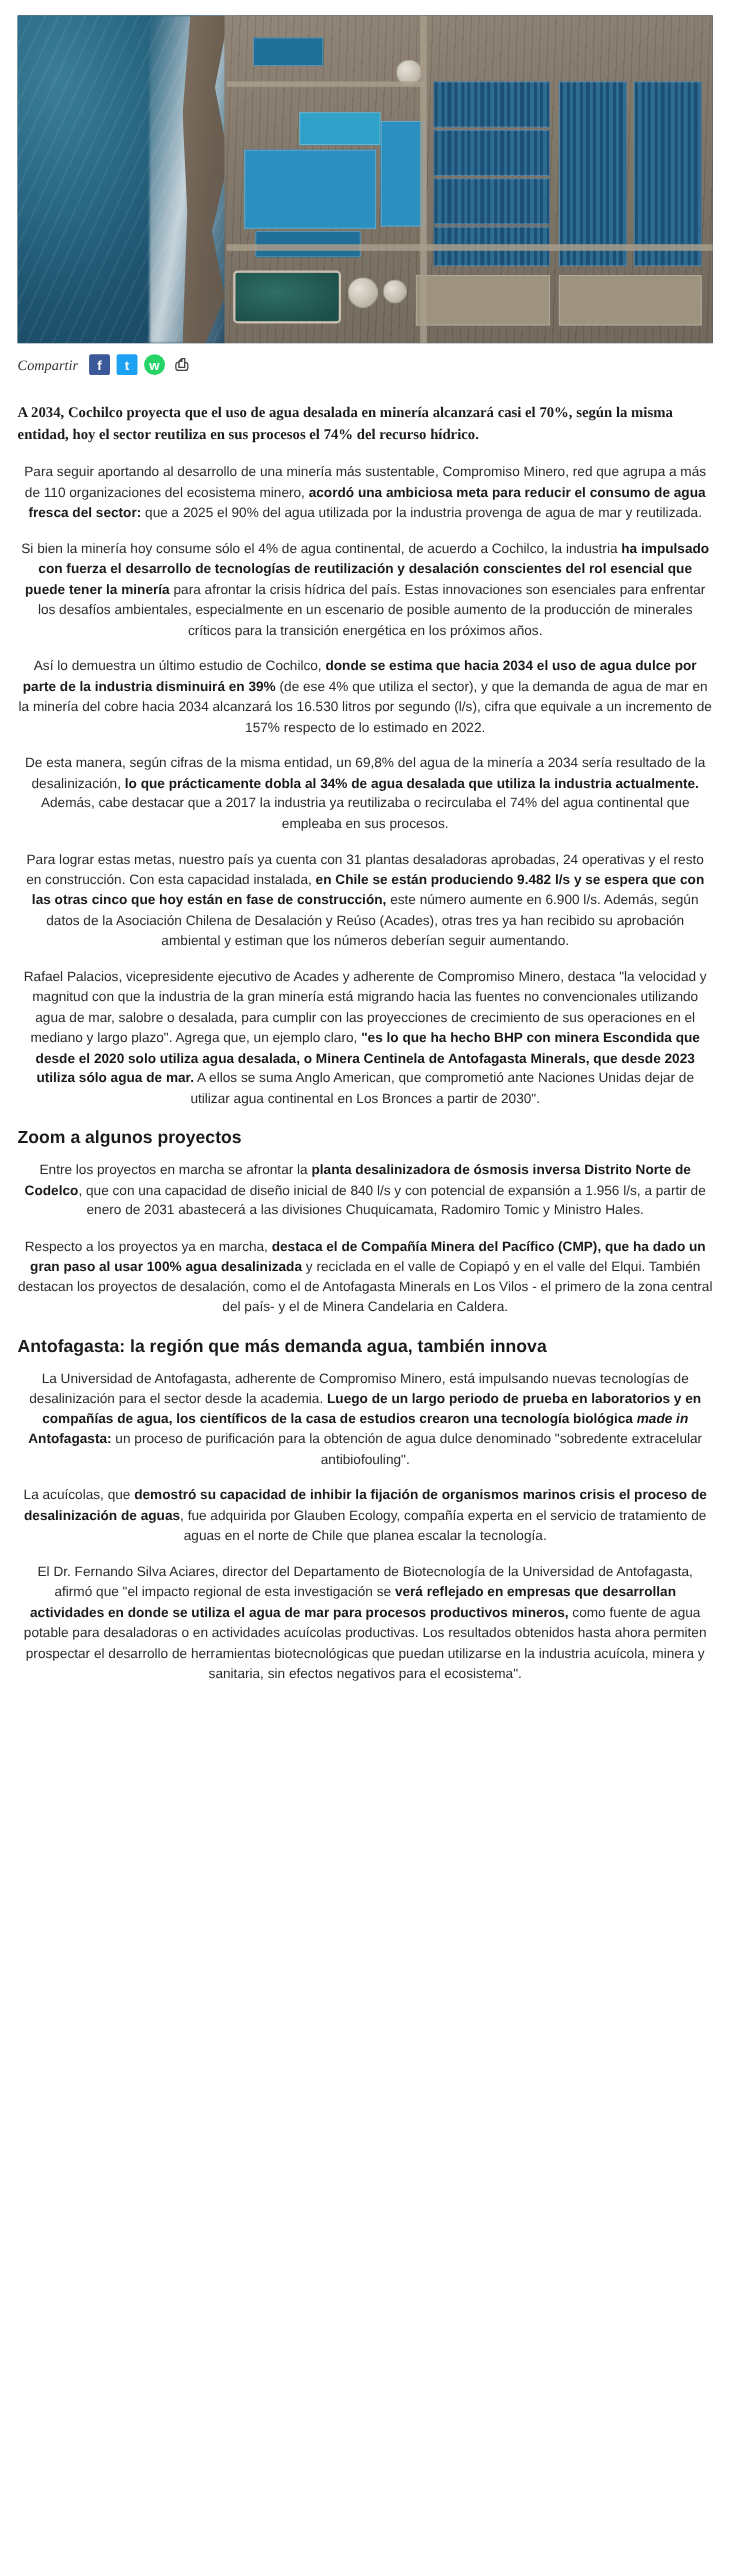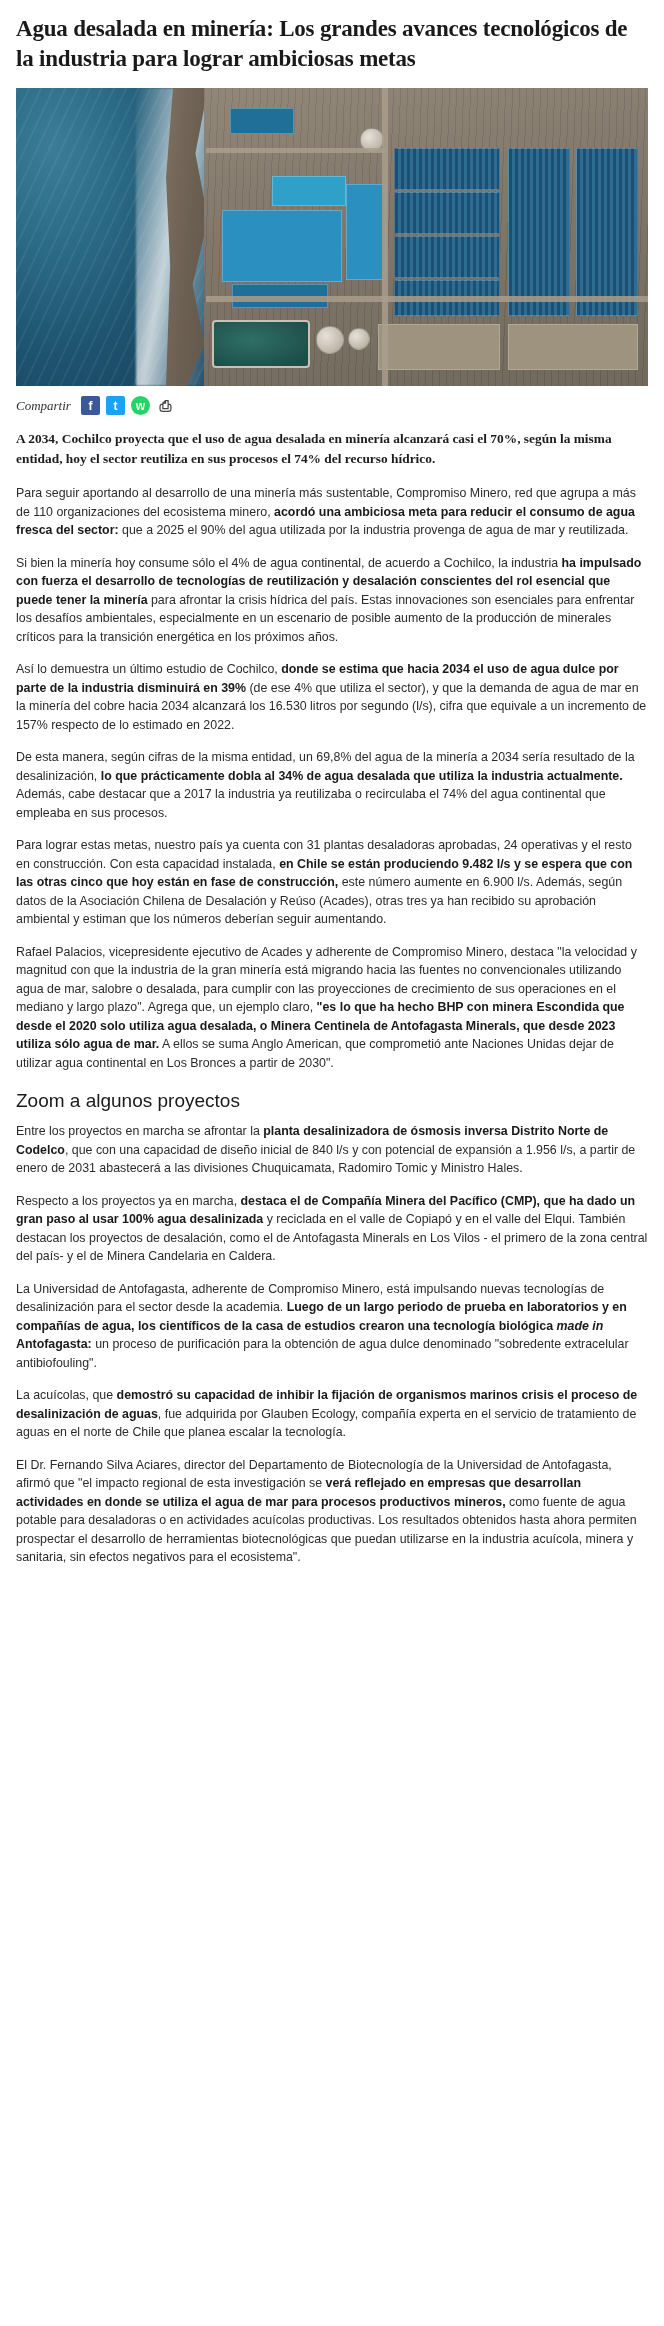--- a/index.html
+++ b/index.html
@@ -111,21 +111,21 @@
   .yard {
     position: absolute;
     background: #9e937f;
     border: 1px solid rgba(255,255,255,0.2);
   }
   
   .share-row {
     display: flex;
     align-items: center;
     gap: 6px;
-    margin: 10px 0 14px 0;
+    margin: 10px 0 24px 0;
   }
   .share-label {
     font-family: "Liberation Serif", serif;
     font-style: italic;
     font-size: 13px;
     color: #333;
     margin-right: 4px;
   }
   .sicon {
     width: 19px;
@@ -144,46 +144,45 @@
   .sicon.tw { background: #1da1f2; }
   .sicon.wa { background: #25d366; border-radius: 50%; }
   .sicon.print { background: transparent; color: #444; font-size: 15px; }
   
   p.body {
     font-family: "Liberation Sans", sans-serif;
     font-size: 12.4px;
     line-height: 18.5px;
     color: #2b2b2b;
     margin: 0 0 14px 0;
-    text-align: left;
+    text-align: center;
   }
   p.lead {
     font-family: Liberation Serif, serif;
     font-size: 13.4px;
     line-height: 19.5px;
     font-weight: bold;
     color: #1d1d1d;
     margin: 0 0 16px 0;
   }
   h2.sub {
     font-family: "Liberation Sans", sans-serif;
-    font-size: 19px;
-    font-weight: normal;
+    font-size: 16px;
+    font-weight: bold;
     color: #1a1a1a;
     margin: 18px 0 10px 0;
   }
   b { font-weight: bold; color: #1a1a1a; }
   i { }
 </style>
 </head>
 <body>
 
 <div class="page">
 
-  <h1 class="article-title">Agua desalada en minería: Los grandes avances tecnológicos de la industria para lograr ambiciosas metas</h1>
 
   <div class="hero">
     <div class="sea"></div>
     <div class="surf"></div>
     <div class="shoreline"></div>
     <div class="land"></div>
 
     <div class="roof" style="left:206px; top:122px; width:120px; height:72px;"></div>
     <div class="roof dark" style="left:216px; top:196px; width:96px; height:24px;"></div>
     <div class="roof teal" style="left:256px; top:88px; width:74px; height:30px;"></div>
@@ -247,20 +246,21 @@
   <h2 class="sub">Zoom a algunos proyectos</h2>
 
   <p class="body">
     <span>Entre los proyectos en marcha se afrontar la </span><b>planta desalinizadora de ósmosis inversa Distrito Norte de Codelco</b><span>, que con una capacidad de diseño inicial de 840 l/s y con potencial de expansión a 1.956 l/s, a partir de enero de 2031 abastecerá a las divisiones Chuquicamata, Radomiro Tomic y Ministro Hales.</span>
   </p>
 
   <p class="body">
     <span>Respecto a los proyectos ya en marcha, </span><b>destaca el de Compañía Minera del Pacífico (CMP), que ha dado un gran paso al usar 100% agua desalinizada</b><span> y reciclada en el valle de Copiapó y en el valle del Elqui. También destacan los proyectos de desalación, como el de Antofagasta Minerals en Los Vilos - el primero de la zona central del país- y el de Minera Candelaria en Caldera.</span>
   </p>
 
+  <h2 class="sub">Antofagasta: la región que más demanda agua, también innova</h2>
 
 
   <p class="body">
     <span>La Universidad de Antofagasta, adherente de Compromiso Minero, está impulsando nuevas tecnologías de desalinización para el sector desde la academia. </span><b><span>Luego de un largo periodo de prueba en laboratorios y en compañías de agua, los científicos de la casa de estudios crearon una tecnología biológica </span><i>made in</i><span> Antofagasta:</span></b><span> un proceso de purificación para la obtención de agua dulce denominado "sobredente extracelular antibiofouling".</span>
   </p>
 
   <p class="body">
     <span>La acuícolas, que </span><b>demostró su capacidad de inhibir la fijación de organismos marinos crisis el proceso de desalinización de aguas</b><span>, fue adquirida por Glauben Ecology, compañía experta en el servicio de tratamiento de aguas en el norte de Chile que planea escalar la tecnología.</span>
   </p>
 

